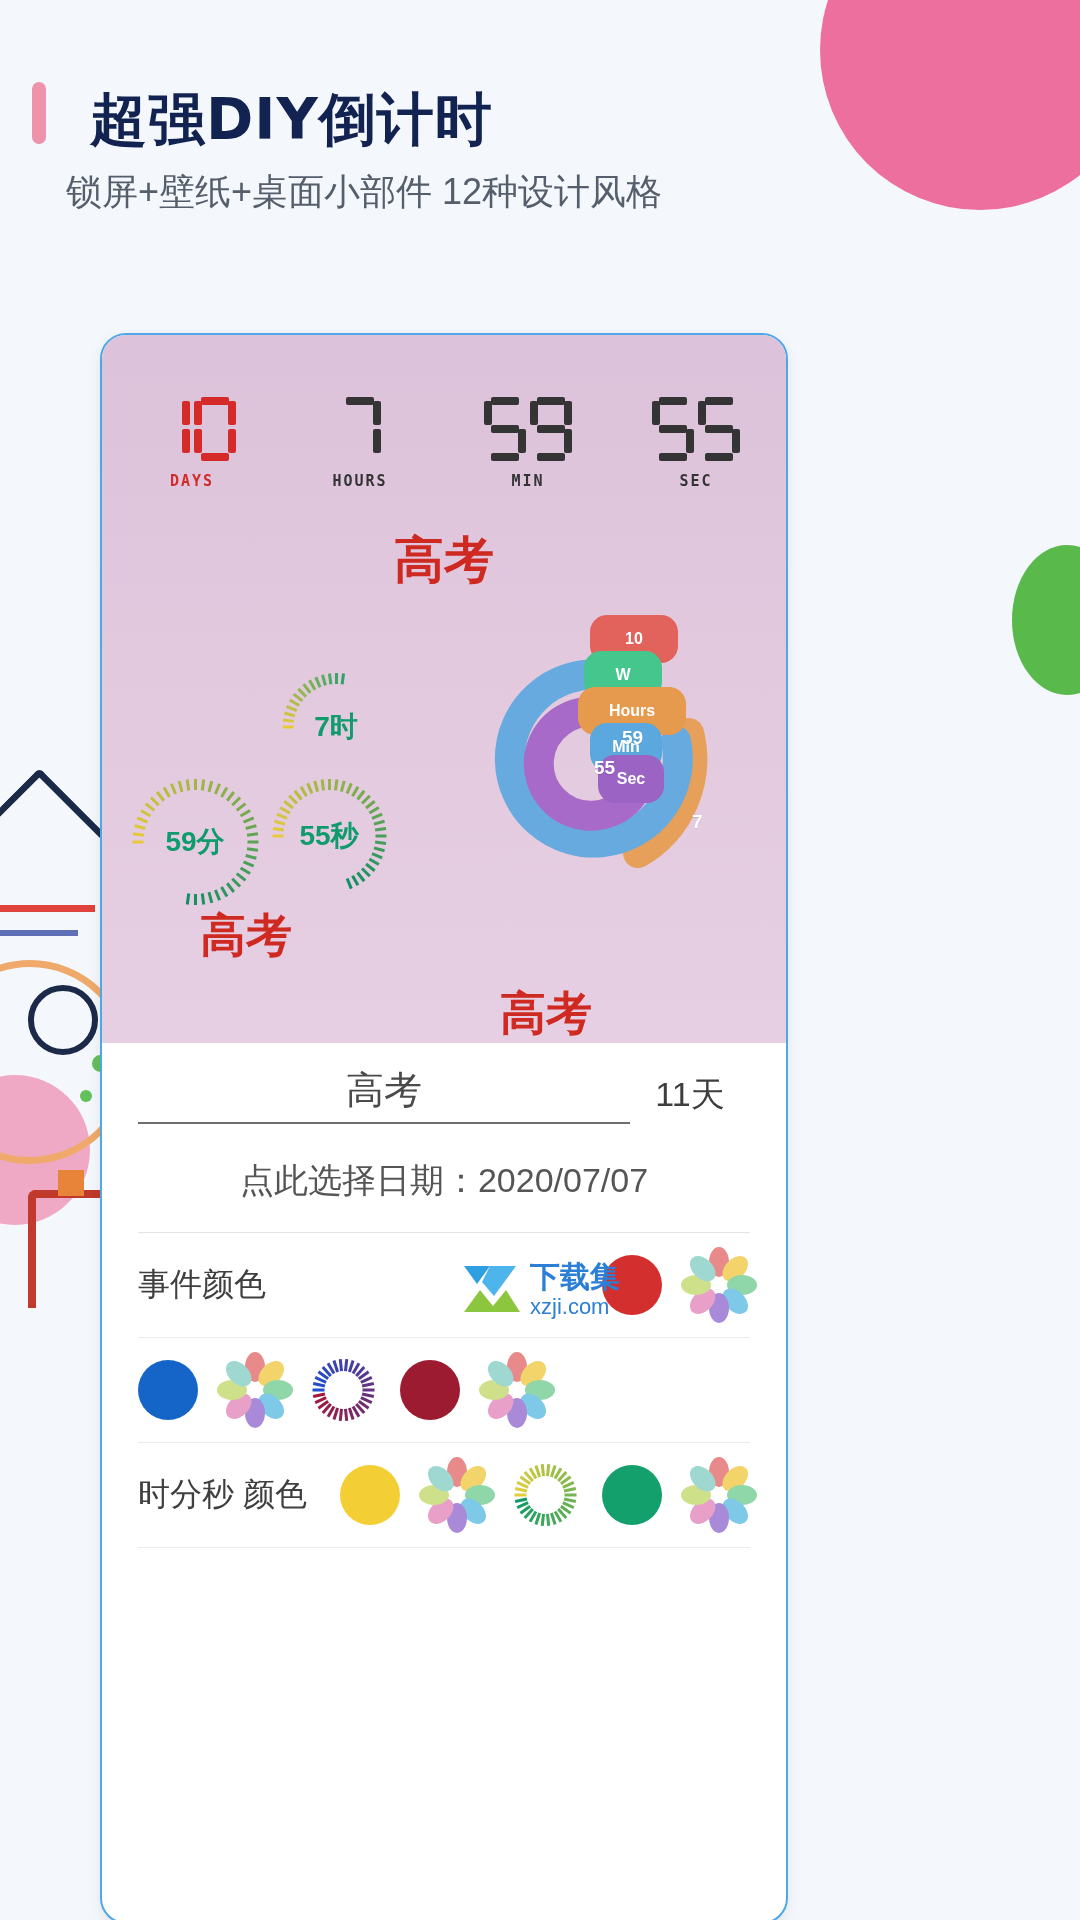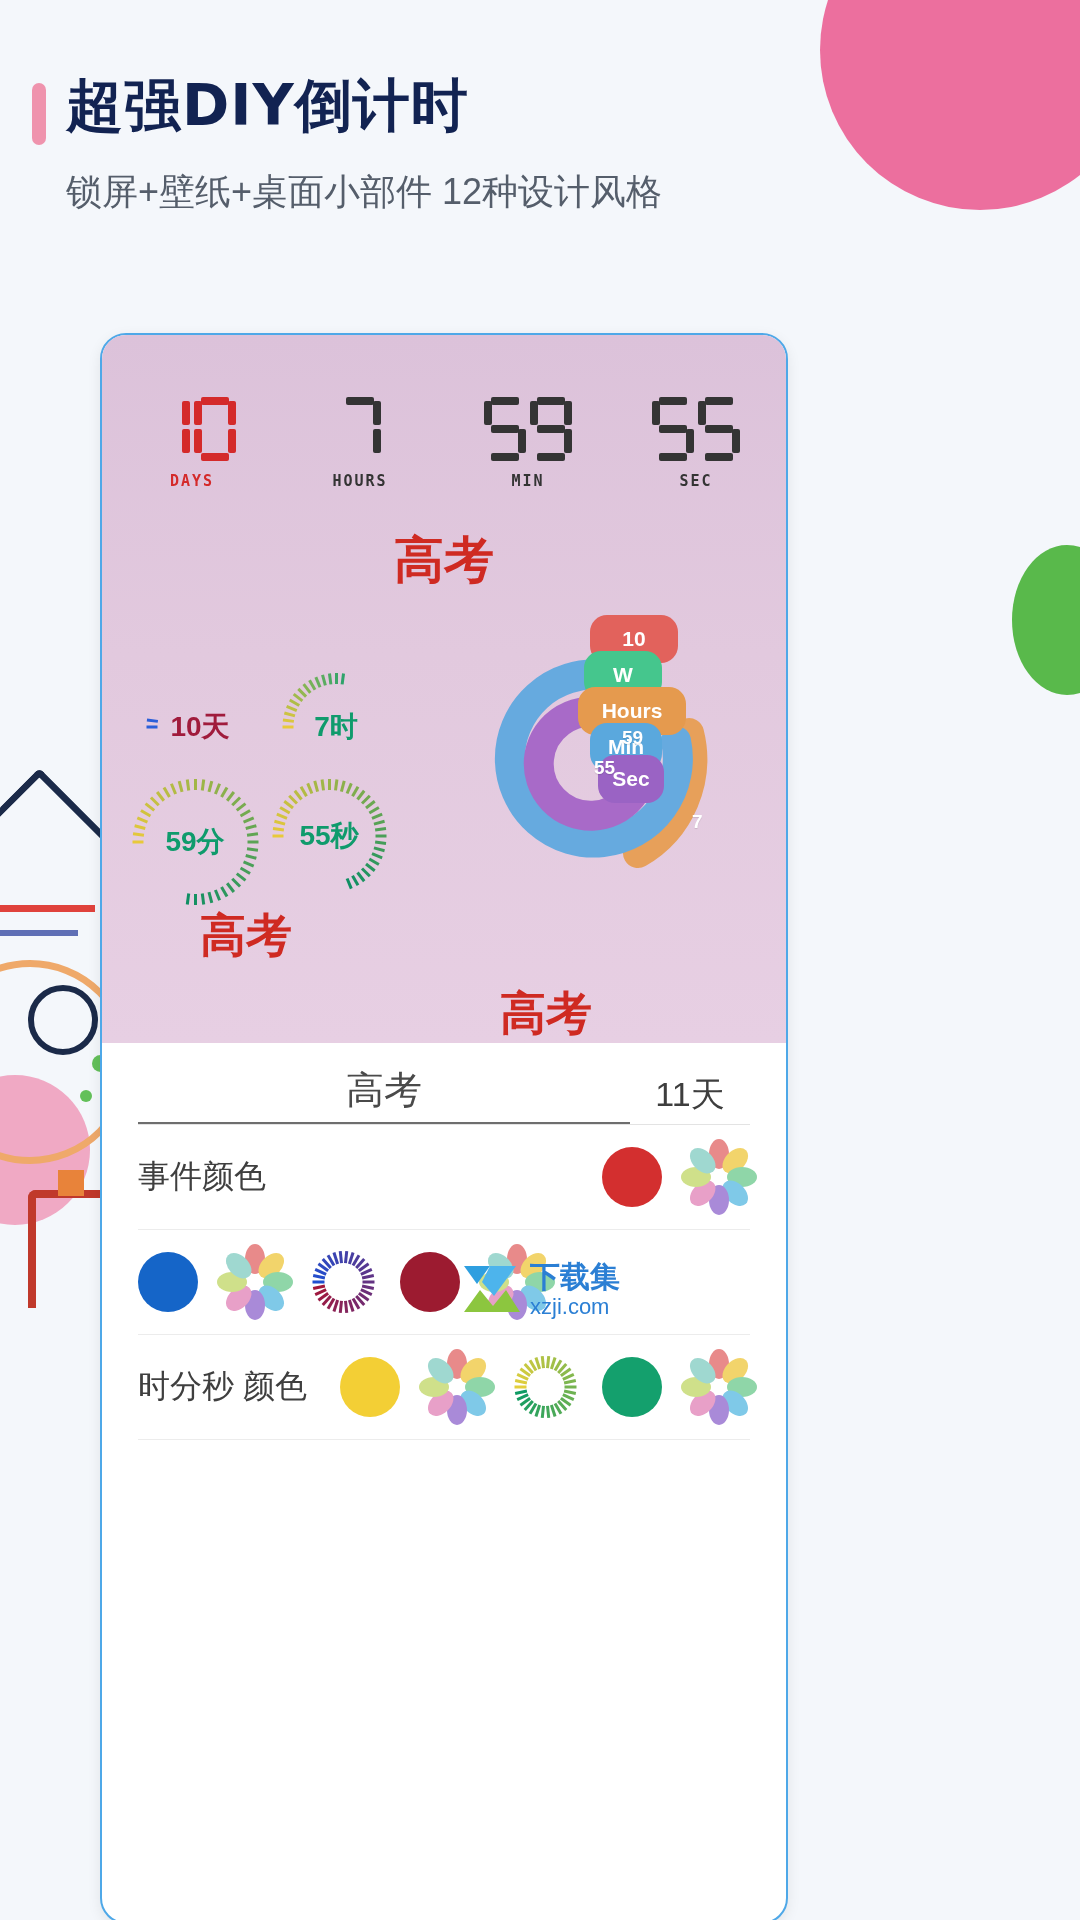--- a/index.html
+++ b/index.html
@@ -22,21 +22,21 @@
   #deco-line-red{left:0px;top:905px;width:95px;height:0;border-top:7px solid #e0423c;}
   #deco-line-blue{left:0px;top:930px;width:78px;height:0;border-top:6px solid #5f6fb5;}
   #deco-ring-orange{left:-72px;top:960px;width:190px;height:190px;border:7px solid #efa96a;border-radius:50%;}
   #deco-ring-dark{left:28px;top:985px;width:58px;height:58px;border:6px solid #1b2a49;border-radius:50%;}
   #deco-dot-green{left:92px;top:1055px;width:17px;height:17px;background:#63c05a;border-radius:50%;}
   #deco-dot-green2{left:80px;top:1090px;width:12px;height:12px;background:#63c05a;border-radius:50%;}
   #deco-bracket{left:28px;top:1190px;width:82px;height:110px;border-left:8px solid #c0392b;border-top:8px solid #c0392b;border-radius:8px 0 0 0;}
   #deco-sq-orange{left:58px;top:1170px;width:26px;height:26px;background:#e8833a;}
 
   
-  #headline{position:absolute;left:32px;top:68px;display:flex;align-items:flex-end;}
+  #headline{position:absolute;left:32px;top:82px;display:flex;align-items:flex-start;gap:24px;}
   #headline-bar{width:14px;height:62px;background:#ef93ad;border-radius:7px;margin-right:20px;}
   #headline-text{font-size:57px;font-weight:bold;color:#122352;letter-spacing:1px;
       font-family:"DejaVu Sans","Liberation Sans",sans-serif;white-space:nowrap;}
   #subhead{position:absolute;left:66px;top:168px;font-size:36px;color:#555e6b;white-space:nowrap;
       font-family:"Liberation Sans",sans-serif;}
 
   
   #phone{position:absolute;left:100px;top:333px;width:684px;height:1587px;
       background:#ffffff;border:2px solid #4ea8e8;border-radius:26px;overflow:hidden;
       box-shadow:0 4px 14px rgba(0,0,0,.08);}
@@ -91,21 +91,21 @@
       font-weight:bold;font-family:"DejaVu Serif","Liberation Serif",serif;}
 
   
   #donut{position:absolute;left:340px;top:280px;width:290px;height:290px;}
   .donut-lbl{position:absolute;color:#ffffff;font-size:19px;font-weight:600;
       font-family:"Liberation Sans",sans-serif;z-index:5;text-shadow:0 1px 1px rgba(0,0,0,.12);}
 
   
   .pill{position:absolute;height:48px;border-radius:17px;z-index:4;
       display:flex;align-items:center;justify-content:center;
-      color:#fff;font-size:21px;font-weight:600;}
+      color:#fff;font-size:16px;font-weight:600;}
 
   
   #sheet{position:relative;background:#ffffff;padding:0 36px;}
   .section-head{color:#d4342c;font-size:27px;padding:28px 0 4px 0;}
   #text-input-row{display:flex;align-items:flex-end;padding-top:22px;}
   #text-input-wrap{flex:1;border-bottom:2px solid #6e6e6e;padding-bottom:6px;text-align:center;}
   #text-input-val{font-size:38px;color:#4a4a4a;}
   #days-left{width:120px;text-align:center;font-size:34px;color:#3e3e3e;padding-bottom:6px;}
   #date-row{text-align:center;font-size:34px;color:#555;padding:34px 0 28px 0;}
   .divider{height:1px;background:#e3e3e3;}
@@ -234,27 +234,20 @@
               <div class="seg sv sf on"></div>
               <div class="seg sh sg on"></div>
             </div>
           </div>
           <div class="lcd-label seg-label-txt">SEC</div>
         </div>
       </div>
 
     <div id="preview-title-1">高考</div>
 
-    <div class="ring-widget" id="rw-days">
-      <div class="ticks">
-          <div style="position: absolute; width: 3px; height: 11px; left: calc(50% - 1.5px); top: 2px; background: rgb(43, 95, 217); transform-origin: 50% 54px; transform: rotate(-90deg);"></div>
-          <div style="position: absolute; width: 3px; height: 11px; left: calc(50% - 1.5px); top: 2px; background: rgb(43, 95, 217); transform-origin: 50% 54px; transform: rotate(-82.5deg);"></div>
-        </div>
-      <div class="ring-label" style="color: rgb(160, 27, 60);">10天</div>
-    </div>
     <div class="ring-widget" id="rw-hours">
       <div class="ticks">
           <div style="position: absolute; width: 3px; height: 11px; left: calc(50% - 1.5px); top: 2px; background: rgb(232, 201, 58); transform-origin: 50% 54px; transform: rotate(-90deg);"></div>
           <div style="position: absolute; width: 3px; height: 11px; left: calc(50% - 1.5px); top: 2px; background: rgb(218, 198, 62); transform-origin: 50% 54px; transform: rotate(-82.5deg);"></div>
           <div style="position: absolute; width: 3px; height: 11px; left: calc(50% - 1.5px); top: 2px; background: rgb(204, 195, 66); transform-origin: 50% 54px; transform: rotate(-75deg);"></div>
           <div style="position: absolute; width: 3px; height: 11px; left: calc(50% - 1.5px); top: 2px; background: rgb(189, 192, 69); transform-origin: 50% 54px; transform: rotate(-67.5deg);"></div>
           <div style="position: absolute; width: 3px; height: 11px; left: calc(50% - 1.5px); top: 2px; background: rgb(175, 189, 73); transform-origin: 50% 54px; transform: rotate(-60deg);"></div>
           <div style="position: absolute; width: 3px; height: 11px; left: calc(50% - 1.5px); top: 2px; background: rgb(161, 186, 77); transform-origin: 50% 54px; transform: rotate(-52.5deg);"></div>
           <div style="position: absolute; width: 3px; height: 11px; left: calc(50% - 1.5px); top: 2px; background: rgb(147, 183, 81); transform-origin: 50% 54px; transform: rotate(-45deg);"></div>
           <div style="position: absolute; width: 3px; height: 11px; left: calc(50% - 1.5px); top: 2px; background: rgb(132, 181, 84); transform-origin: 50% 54px; transform: rotate(-37.5deg);"></div>
@@ -378,20 +371,21 @@
   <div id="sheet">
 
 
     <div id="text-input-row">
       <div id="text-input-wrap">
         <span id="text-input-val">高考</span>
       </div>
       <div id="days-left">11天</div>
     </div>
 
+    <div id="date-row">点此选择日期：2020/07/07</div>
 
     <div class="divider"></div>
 
 
     <div id="color-rows">
         <div class="color-row">
           <div class="color-row-label">事件颜色</div>
           <div class="swatches">
             <div class="dot" style="background: rgb(211, 47, 47);"></div>
             <div class="flower">

